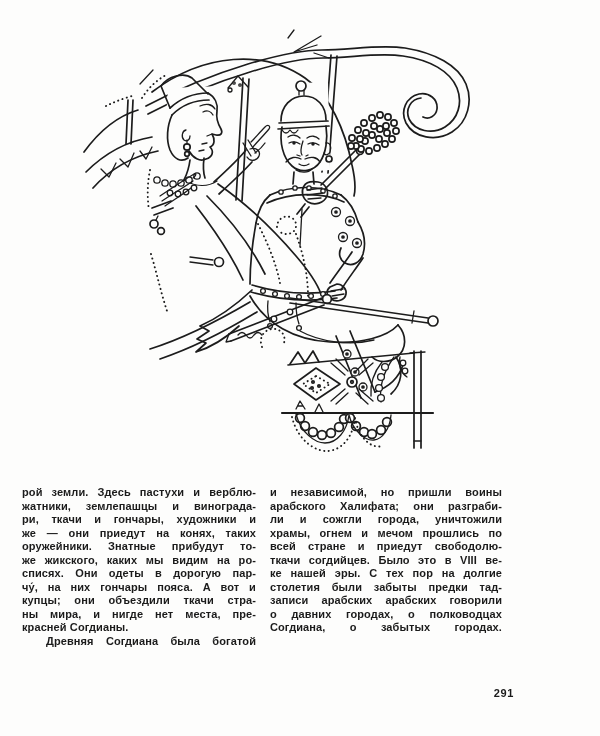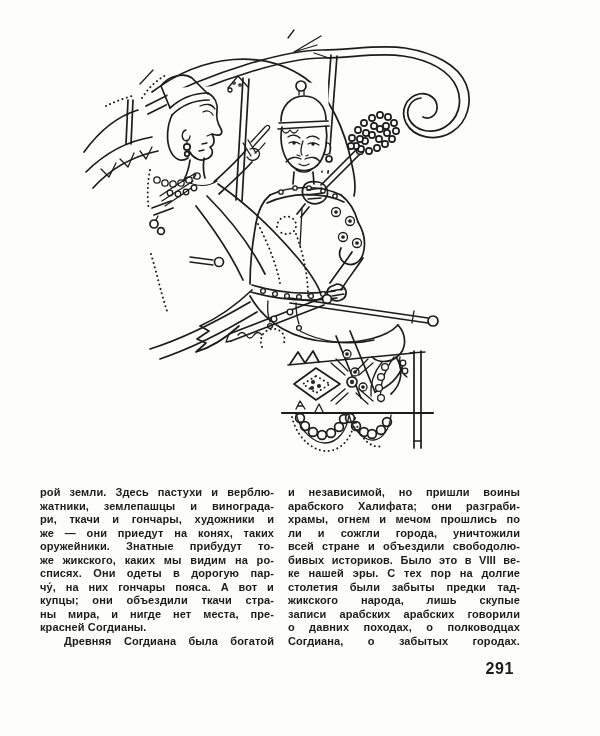--- a/index.html
+++ b/index.html
@@ -16,36 +16,36 @@
   .illus path, .illus circle, .illus line{
     stroke:#1c1c1c;fill:none;stroke-width:1.7;
     stroke-linecap:round;stroke-linejoin:round;
   }
   .illus .tn{stroke-width:1.3;}
   .illus .md{stroke-width:2.2;}
   .illus .dt{stroke-dasharray:0.2 4.3;stroke-width:1.9;}
   .illus .wf{fill:#fdfdfc;stroke:none;}
   .illus .bd{fill:#fdfdfc;}
   .textcols{
-    position:absolute;top:486px;left:40px;
+    position:absolute;top:486px;left:22px;
     display:flex;gap:14px;
   }
   .col{width:234px;}
   .col.rightcol{width:232px;}
   .ln{
     font-size:11px;line-height:13.55px;font-weight:bold;
     letter-spacing:0.1px;
     text-align:justify;text-align-last:justify;
     color:#1b1b1b;
   }
   .ln.nojust{text-align:center;text-align-last:left;}
   .ln.indent{padding-left:24px;box-sizing:border-box;}
   .pagenum{
-    position:absolute;top:660px;left:282px;width:232px;
-    text-align:right;font-size:16px;font-weight:bold;
+    position:absolute;top:687px;left:282px;width:232px;
+    text-align:right;font-size:11px;font-weight:bold;
     letter-spacing:0.6px;color:#1b1b1b;
   }
 </style>
 </head>
 <body>
 
 <div class="page">
 
   <svg class="illus" width="600" height="466" viewBox="0 0 600 466" aria-hidden="true">
 
@@ -290,27 +290,26 @@
       <div class="ln">списях. Они одеты в дорогую пар-</div>
       <div class="ln">чу́, на них гончары пояса. А вот и</div>
       <div class="ln">купцы; они объездили ткачи стра-</div>
       <div class="ln">ны мира, и нигде нет места, пре-</div>
       <div class="ln nojust">красней Согдианы.</div>
       <div class="ln indent">Древняя Согдиана была богатой</div>
     </div>
     <div class="col rightcol">
       <div class="ln">и независимой, но пришли воины</div>
       <div class="ln">арабского Халифата; они разграби-</div>
+      <div class="ln">ли и сожгли города, уничтожили</div>
       <div class="ln">храмы, огнем и мечом прошлись по</div>
-      <div class="ln">ли и сожгли города, уничтожили</div>
-      <div class="ln">всей стране и объездили свободолю-</div>
-      <div class="ln">бивых историков. Было это в VIII ве-</div>
+      <div class="ln">всей стране и приедут свободолю-</div>
+      <div class="ln">ткачи согдийцев. Было это в VIII ве-</div>
       <div class="ln">ке нашей эры. С тех пор на долгие</div>
       <div class="ln">столетия были забыты предки тад-</div>
-      <div class="ln">жикского народа, лишь скупые</div>
       <div class="ln">записи арабских арабских говорили</div>
-      <div class="ln">о давних походах, о полководцах</div>
+      <div class="ln">о давних городах, о полководцах</div>
       <div class="ln">Согдиана, о забытых городах.</div>
     </div>
   </div>
 
   <div class="pagenum">291</div>
 </div>
 
 </body></html>

